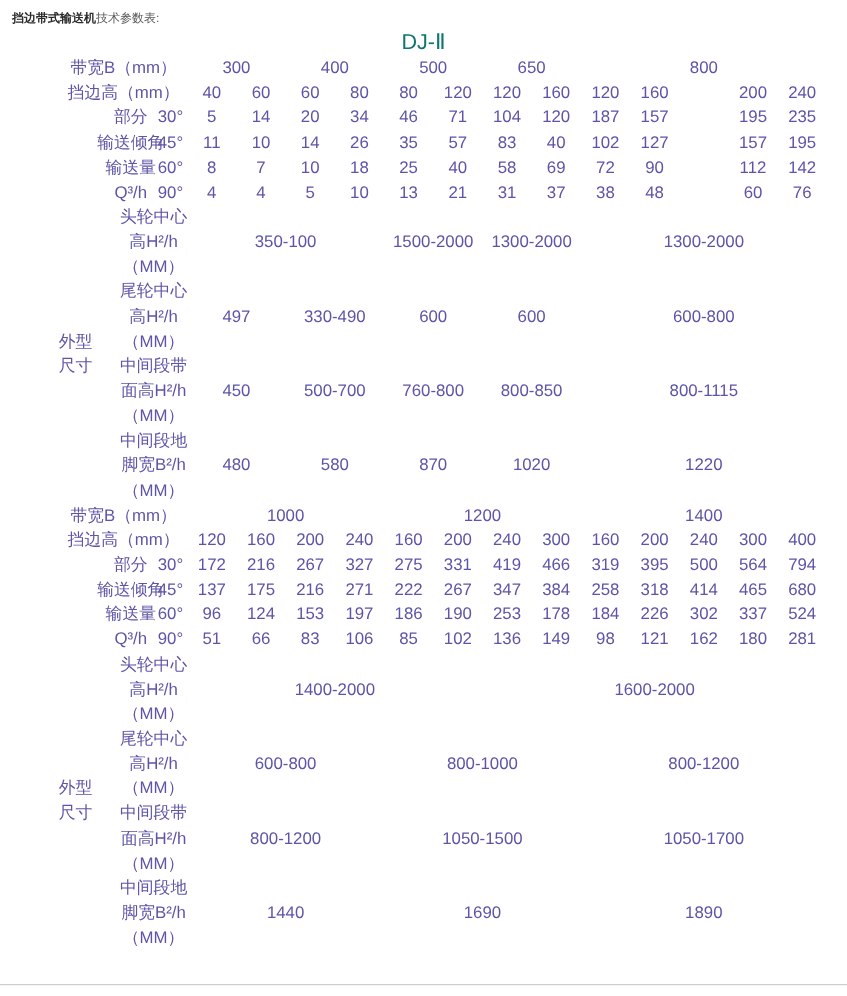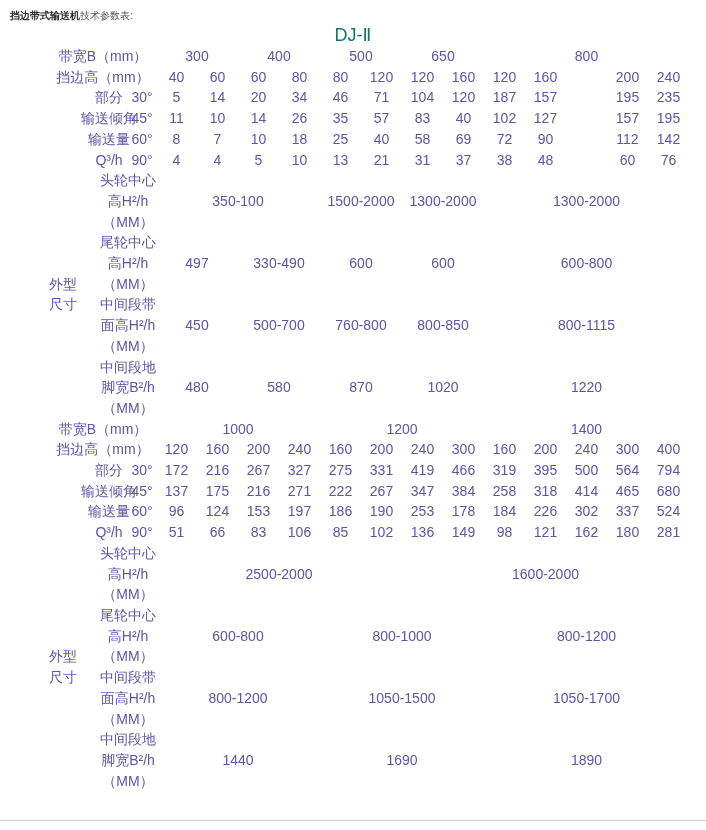--- a/index.html
+++ b/index.html
@@ -305,21 +305,21 @@
           <td><span class="c">281</span></td>
         </tr>
         <tr>
           <th></th>
           <th><span class="c">头轮中心</span></th>
           <td colspan="13"></td>
         </tr>
         <tr>
           <th></th>
           <th><span class="c">高H²/h</span></th>
-          <td colspan="6"><span class="c">2500-2000</span></td>
+          <td colspan="6"><span class="c">1400-2000</span></td>
           <td colspan="7"><span class="c">1600-2000</span></td>
         </tr>
         <tr>
           <th></th>
           <th><span class="c">（MM）</span></th>
           <td colspan="13"></td>
         </tr>
         <tr>
           <th></th>
           <th><span class="c">尾轮中心</span></th>

